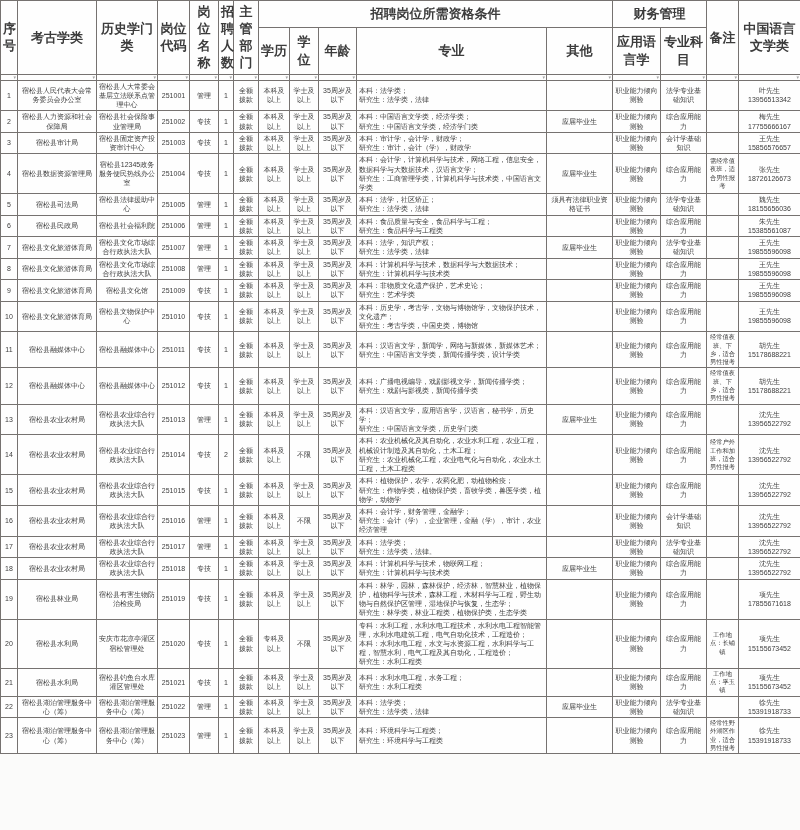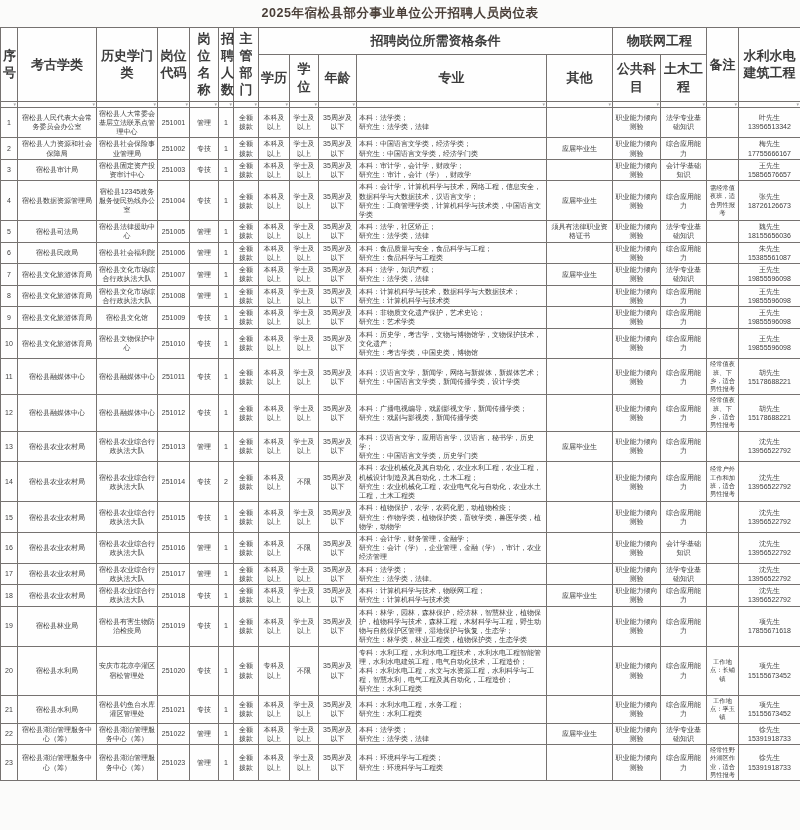--- a/index.html
+++ b/index.html
@@ -35,23 +35,20 @@
   }
   td.c-major{text-align:left;}
   td.c-code{letter-spacing:0;}
   td.c-note{font-size:6.3px;}
   td.c-contact{font-size:7px;}
 </style>
 </head>
 <body>
 
 <div class="page">
-  <div class="title-bar">
-    <h1>2025年宿松县部分事业单位公开招聘人员岗位表</h1>
-  </div>
 
   <table>
     <colgroup>
       <col style="width:17px">
         <col style="width:79px">
         <col style="width:61px">
       <col style="width:32px">
         <col style="width:29px">
         <col style="width:15px">
       <col style="width:25px">
@@ -68,32 +65,32 @@
     <thead>
       <tr>
         <th rowspan="2">序号</th>
         <th rowspan="2">考古学类</th>
         <th rowspan="2">历史学门类</th>
         <th rowspan="2">岗位代码</th>
         <th rowspan="2">岗位名称</th>
         <th rowspan="2">招聘人数</th>
         <th rowspan="2">主管部门</th>
         <th colspan="5">招聘岗位所需资格条件</th>
-        <th colspan="2">物联网工程</th>
+        <th colspan="2">财务管理</th>
         <th rowspan="2">备注</th>
-        <th rowspan="2">水利水电建筑工程</th>
+        <th rowspan="2">中国语言文学类</th>
       </tr>
       <tr>
         <th>学历</th>
         <th>学位</th>
         <th>年龄</th>
         <th>专业</th>
         <th>其他</th>
-        <th>公共科目</th>
-        <th>土木工程</th>
+        <th>应用语言学</th>
+        <th>专业科目</th>
       </tr>
       <tr class="arrow-row">
         <td>▾</td>
         <td>▾</td>
         <td>▾</td>
         <td>▾</td>
         <td>▾</td>
         <td>▾</td>
         <td>▾</td>
         <td>▾</td>

